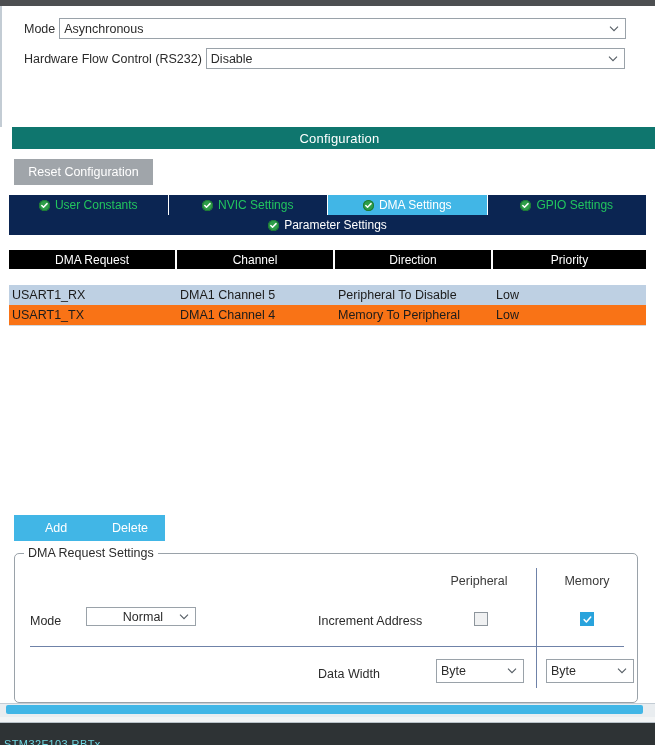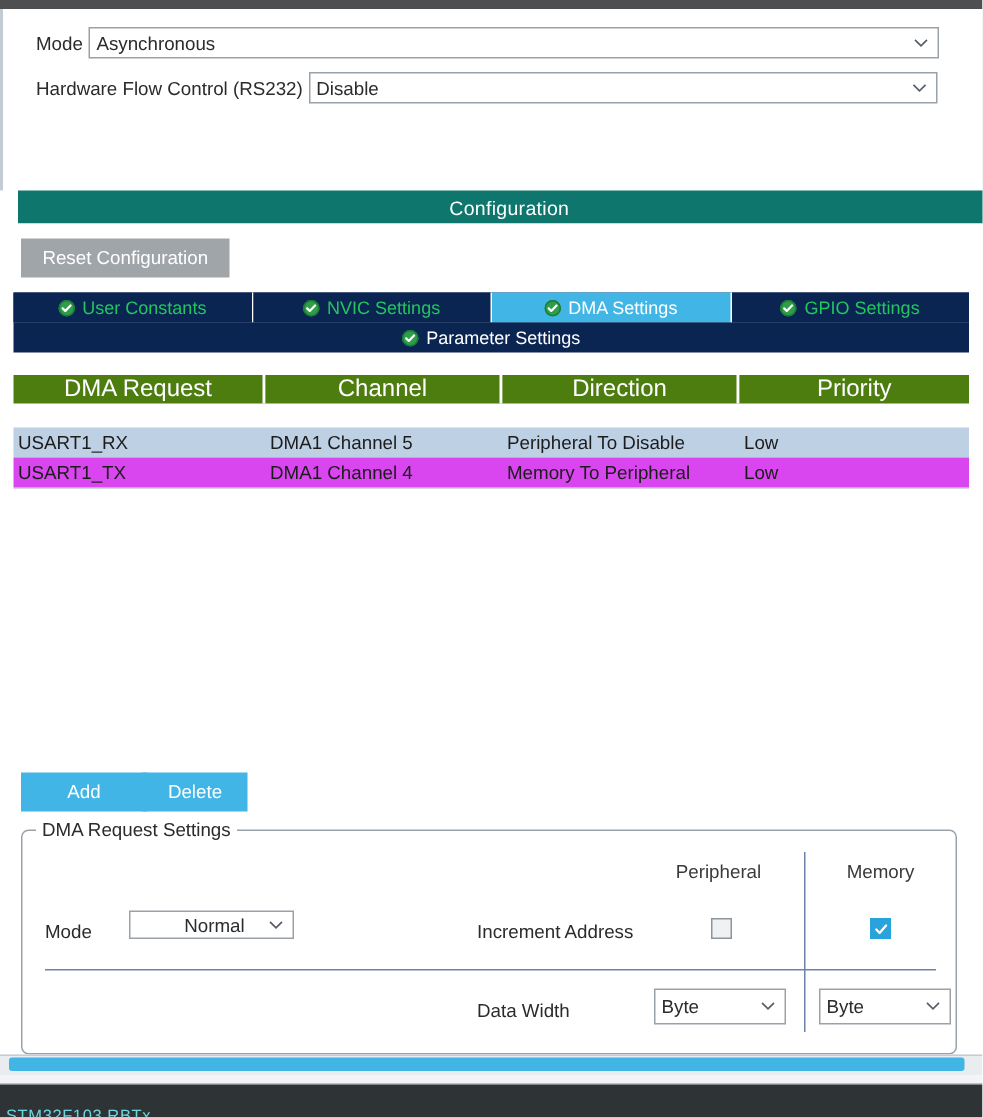--- a/index.html
+++ b/index.html
@@ -166,44 +166,44 @@
   .dma-table {
     position: absolute;
     top: 101px; left: 9px;
     width: 637px;
   }
   .dma-head {
     display: flex;
     height: 19px;
   }
   .dma-head .th {
-    background: #4d7c0f;
+    background: #000000;
     color: #ffffff;
-    font-size: 16px;
+    font-size: 12px;
     display: flex;
     align-items: center;
     justify-content: center;
     border-right: 2px solid #ffffff;
     box-sizing: border-box;
     cursor: pointer;
   }
   .dma-head .th:last-child { border-right: none; }
   .col-0 { width: 168px; }
   .col-1 { width: 158px; }
   .col-2 { width: 158px; }
   .col-3 { width: 153px; }
 
   .dma-rows {
     margin-top: 16px;
     border-bottom: 1px solid #d2d7dc;
   }
   .dma-row {
     display: flex;
     height: 20px;
-    background: #d946ef;
+    background: #f97316;
     cursor: pointer;
   }
   .dma-row.selected { background: #bed0e3; }
   .dma-row .td {
     font-size: 12.5px;
     color: #1c1c1c;
     display: flex;
     align-items: center;
     padding-left: 3px;
     box-sizing: border-box;

